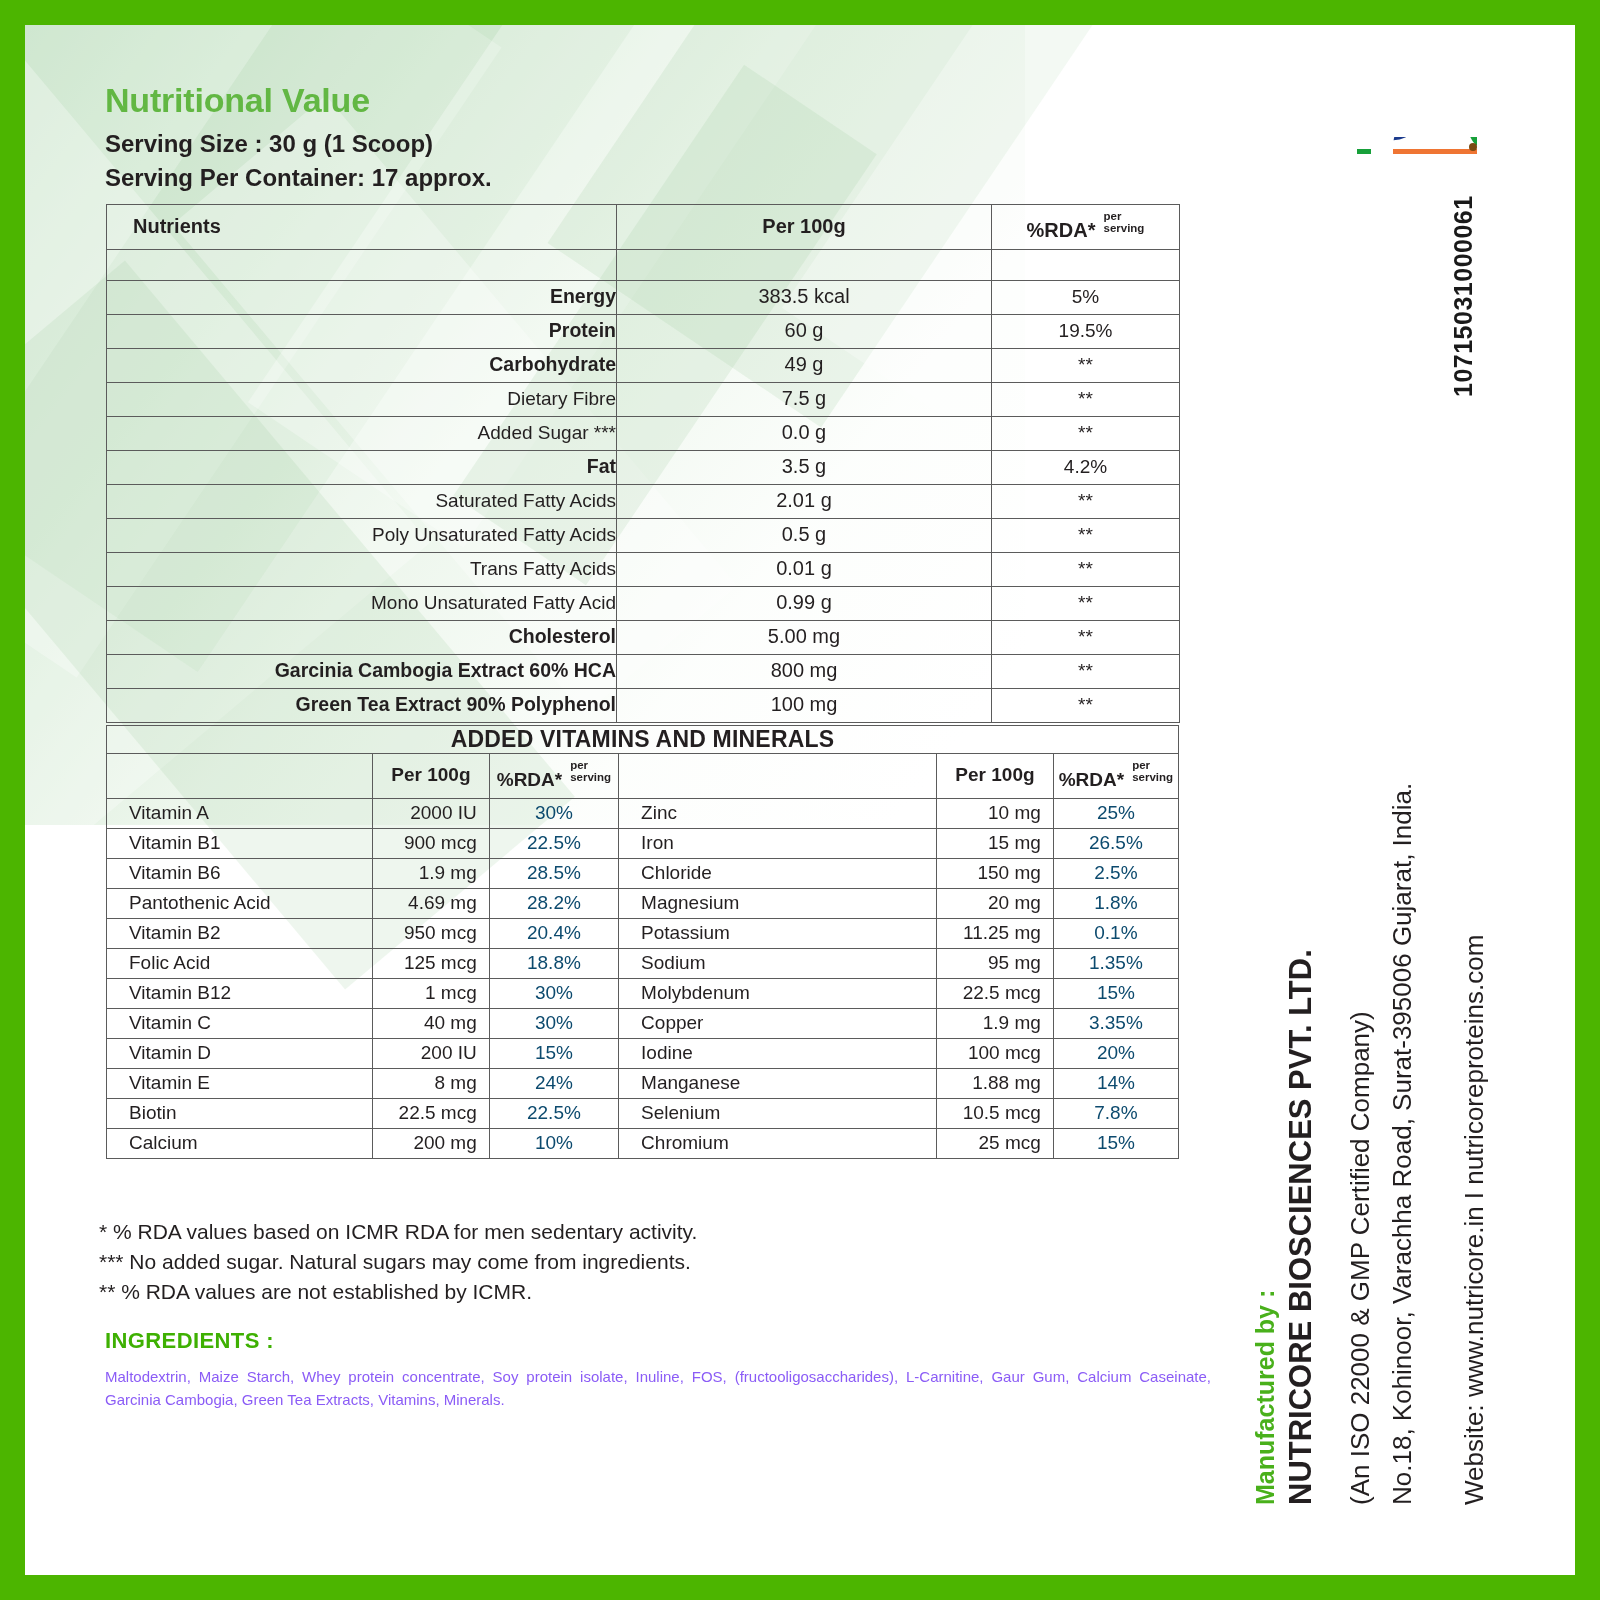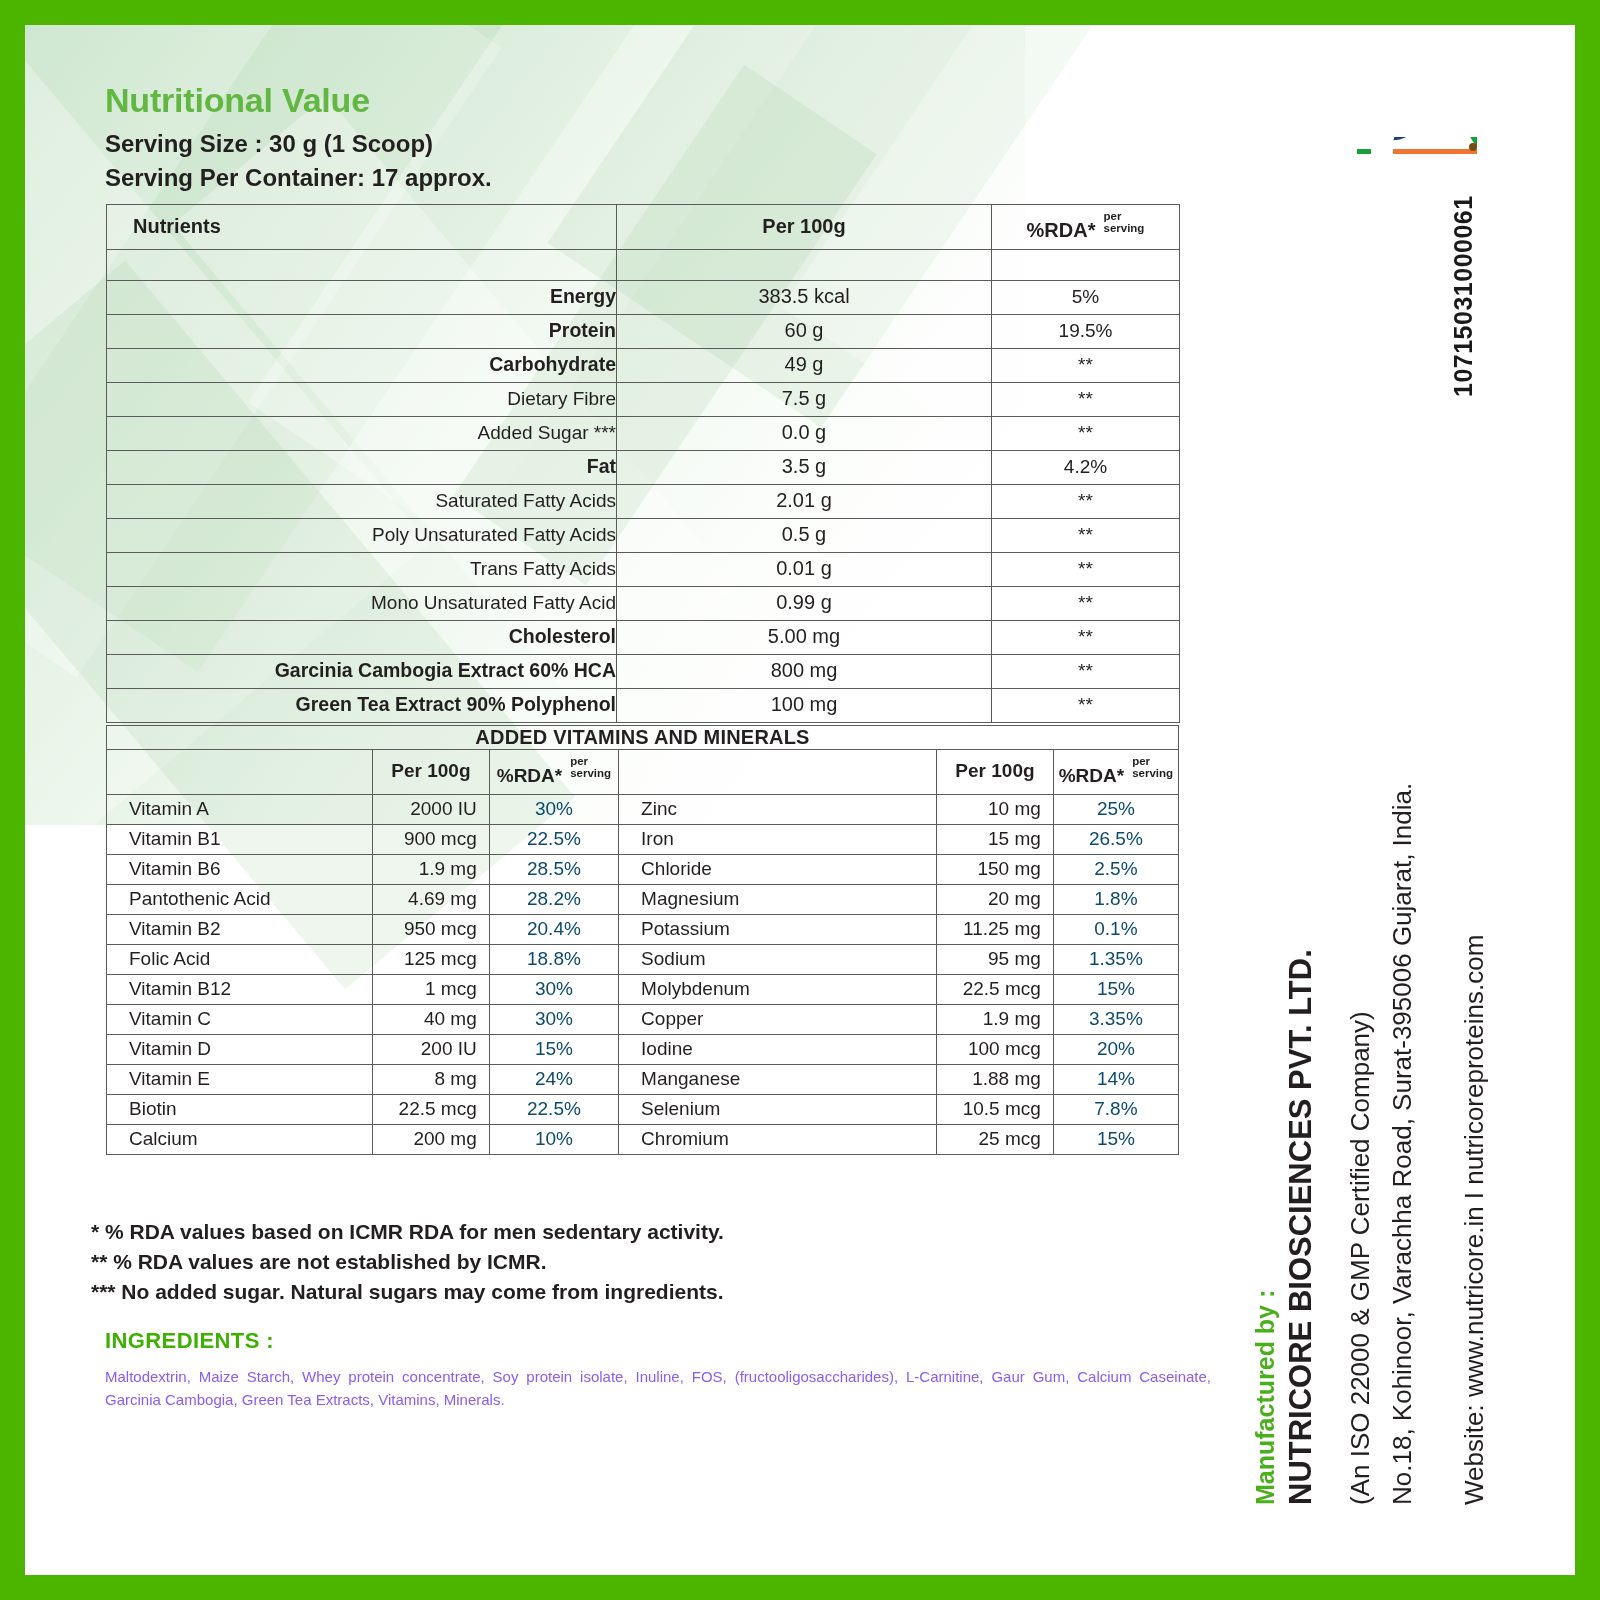--- a/index.html
+++ b/index.html
@@ -141,21 +141,21 @@
     font-weight: bold;
     line-height: 1.02;
     text-align: left;
     vertical-align: 5px;
     margin-left: 8px;
   }
 
   
   .vm-title-row td {
     text-align: center;
-    font-size: 20px;
+    font-size: 23px;
     font-weight: bold;
     color: #231f20;
     padding: 5px 0 6px 0;
     letter-spacing: 0.2px;
   }
 
   .vm-table {
     position: absolute;
     left: 81px;
     top: 700px;
@@ -199,26 +199,25 @@
     color: #231f20;
     text-align: center;
     padding: 6px 0 7px 0;
     height: 26px;
   }
   .vm-table th.vblank { border-top-color: #5b5b5b; }
 
   
   .footnotes {
     position: absolute;
-    left: 66px;
+    left: 74px;
     top: 1192px;
     font-size: 21px;
     color: #231f20;
     line-height: 1.42;
-    font-weight: bold;
   }
 
   .ing-title {
     position: absolute;
     left: 80px;
     top: 1303px;
     font-size: 22px;
     font-weight: bold;
     color: #3eb002;
     letter-spacing: 0.4px;
@@ -508,22 +507,22 @@
             <td class="vrda">10%</td>
             <td class="vname">Chromium</td>
             <td class="vval">25 mcg</td>
             <td class="vrda">15%</td>
           </tr>
         </tbody>
     </table>
 
     <div class="footnotes">
       <div>* % RDA values based on ICMR RDA for men sedentary activity.</div>
+      <div>*** No added sugar. Natural sugars may come from ingredients.</div>
       <div>** % RDA values are not established by ICMR.</div>
-      <div>*** No added sugar. Natural sugars may come from ingredients.</div>
     </div>
 
     <div class="ing-title">INGREDIENTS :</div>
     <div class="ing-body">Maltodextrin, Maize Starch, Whey protein concentrate, Soy protein isolate, Inuline, FOS, (fructooligosaccharides), L-Carnitine, Gaur Gum, Calcium Caseinate, Garcinia Cambogia, Green Tea Extracts, Vitamins, Minerals.</div>
 
     <div class="fssai">
       <svg width="120" height="180" viewBox="0 0 120 180">
         <g transform="rotate(90 60 60) translate(-2 40)">
 
           <rect x="14" y="-42" width="5" height="86" fill="#ef7533"></rect>

